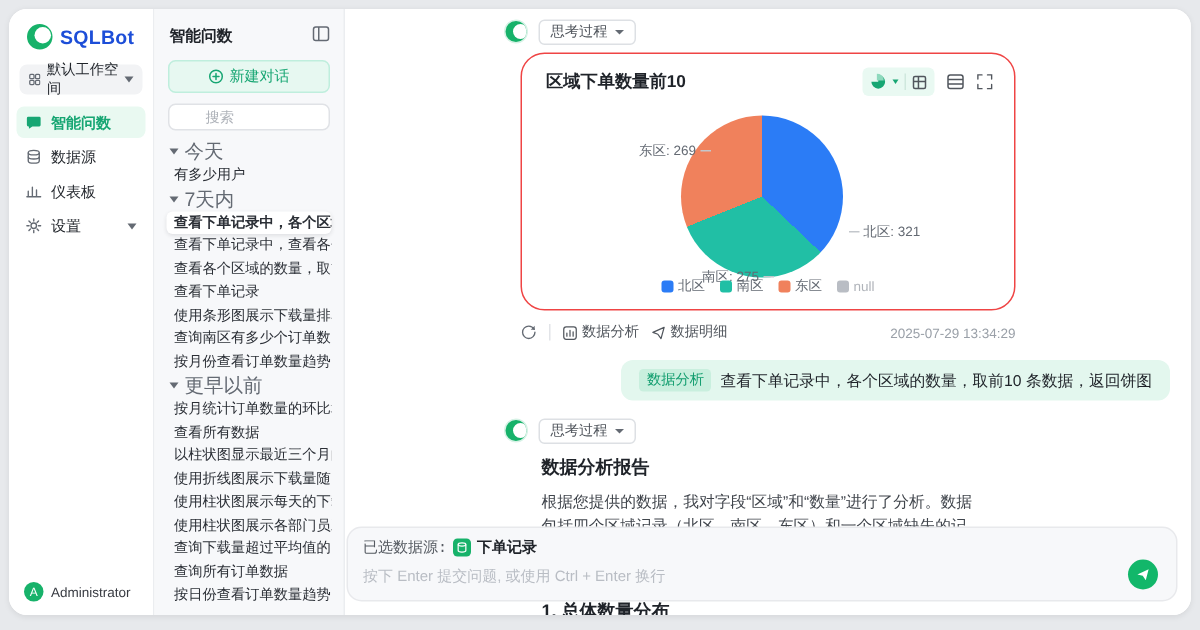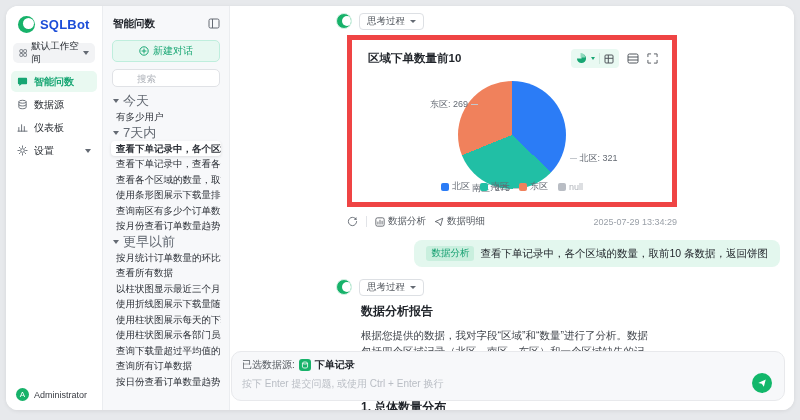--- a/index.html
+++ b/index.html
@@ -54,21 +54,21 @@
   .messages { padding:4px 14px 0 106px; }
   .msg-head { display:flex; align-items:center; gap:7px; height:18px; margin-top:2px; }
   .avatar { width:16px; height:16px; border-radius:50%; background:#17b26a; position:relative; overflow:hidden;
             border:1px solid #d7f2e6; flex:none; }
   .avatar::after { content:""; position:absolute; width:10px; height:10px; border-radius:50%; background:#fff; left:5px; top:2px; }
   .think-pill { display:flex; align-items:center; gap:5px; height:17px; padding:0 7px; border:1px solid #dde0e4;
                 border-radius:4px; font-size:9.5px; color:#51565d; background:#fff; }
   .think-pill .caret { border-top-width:3.5px; border-left-width:3px; border-right-width:3px; }
 
   
-  .card { width:330px; margin:5px 0 0 11px; height:172px; border:5px solid #ef4444; border-radius:0;
+  .card { width:330px; margin:5px 0 0 11px; height:172px; border:1px solid #ef4444; border-radius:16px;
           position:relative; background:#fff; }
   .card-head { display:flex; align-items:center; padding:9px 14px 0 16px; }
   .card-title { font-size:11.5px; color:#1f2329; font-weight:bold; }
   .card-tools { margin-left:auto; display:flex; align-items:center; gap:8px; }
   .tool-pill { display:flex; align-items:center; gap:4px; height:19px; padding:0 5px; background:#e9f9f2; border-radius:4px; }
   .tool-pill .sep { width:1px; height:11px; background:#cfe8dd; }
   .tool-pill .caret { border-top-width:3px; border-left-width:2.5px; border-right-width:2.5px; border-top-color:#17a673; }
   .tool-btn { display:flex; align-items:center; }
 
   .pie { position:absolute; left:106px; top:41px; width:108px; height:108px; border-radius:50%; }
@@ -95,21 +95,21 @@
 
   
   .msg2 { margin-top:11px; }
   .report-title { margin:7px 0 0 25px; font-size:12px; font-weight:bold; color:#1f2329; }
   .report-para { margin:7px 0 0 25px; width:292px; font-size:10.5px; line-height:16px; color:#40454c; }
   .report-h2 { margin:8px 0 0 25px; font-size:12px; font-weight:bold; color:#1f2329; }
 
   
   .inputbar { position:absolute; left:1px; right:9px; bottom:9px; height:50px; background:#f7f8fa;
               border:1px solid #e8e9ec; border-radius:10px; padding:6px 10px; }
-  .input-line1 { display:flex; align-items:center; gap:4px; font-size:10px; color:#555a61; }
+  .input-line1 { display:flex; align-items:center; gap:4px; font-size:10px; color:#555a61;font-family:Liberation Mono, monospace; }
   .ds-icon { width:12px; height:12px; border-radius:3px; background:#17b26a; display:flex; align-items:center; justify-content:center; flex:none; }
   .ds-name { color:#1f2329; font-weight:bold; }
   .input-line2 { margin-top:5px; font-size:10px; color:#b9bdc4; }
   .send-btn { position:absolute; right:12px; bottom:7px; width:20px; height:20px; border-radius:50%;
               background:#12b76a; display:flex; align-items:center; justify-content:center; }
 </style>
 </head>
 <body>
 
 <div class="app">
@@ -199,20 +199,21 @@
           <div class="hitem">有多少用户</div>
         </div>
       <div class="hgroup-label">
         <span class="caret"></span>
         <span>7天内</span>
       </div>
       <div>
           <div class="hitem sel">查看下单记录中，各个区域的数量...</div>
           <div class="hitem">查看下单记录中，查看各个区域的...</div>
           <div class="hitem">查看各个区域的数量，取前10 条数...</div>
+          <div class="hitem">查看下单记录</div>
           <div class="hitem">使用条形图展示下载量排名前五的日...</div>
           <div class="hitem">查询南区有多少个订单数</div>
           <div class="hitem">按月份查看订单数量趋势，使用折...</div>
         </div>
       <div class="hgroup-label">
         <span class="caret"></span>
         <span>更早以前</span>
       </div>
       <div>
           <div class="hitem">按月统计订单数量的环比增长率</div>

